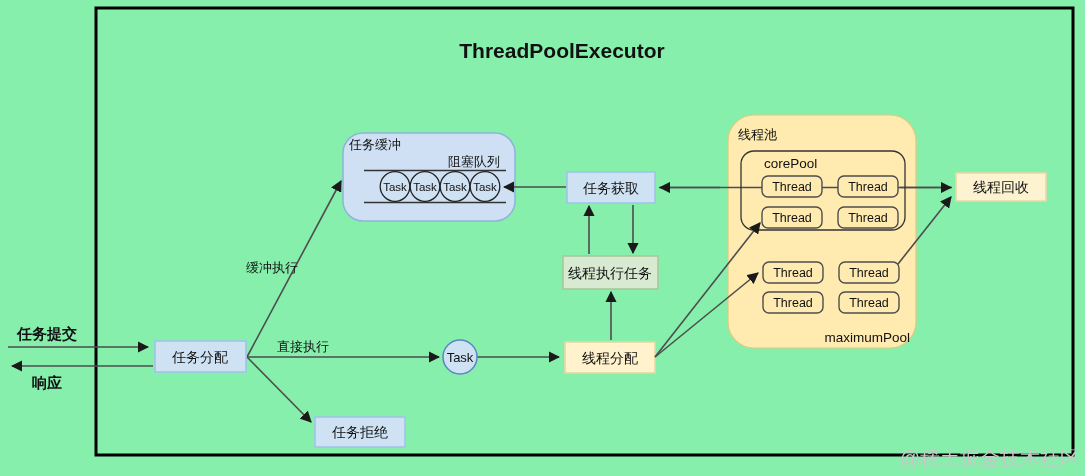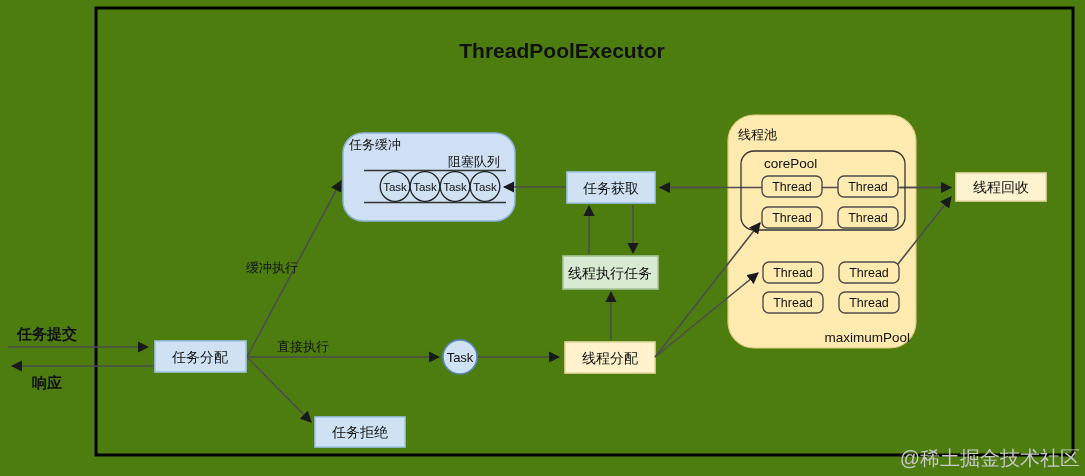--- a/index.html
+++ b/index.html
@@ -1,16 +1,16 @@
 <!DOCTYPE html>
 <html><head>
 <meta charset="utf-8">
 <style>
   html,body{margin:0;padding:0;background:#ffffff;}
-  .stage{position:relative;width:1085px;height:476px;background:#4d7c0f;overflow:hidden;
+  .stage{position:relative;width:1085px;height:476px;background:#86efac;overflow:hidden;
          font-family:"Liberation Sans","DejaVu Sans",sans-serif;}
   svg{display:block;}
   text{font-family:"Liberation Sans","DejaVu Sans",sans-serif;fill:#111;}
   .title-text{font-size:21px;font-weight:bold;}
   .box-label{font-size:14px;}
   .small-label{font-size:13px;}
   .edge-label{font-size:13px;}
   .bold-label{font-size:15px;font-weight:600;}
   .latin-label{font-size:13.5px;}
   .task-text{font-size:11.5px;}

